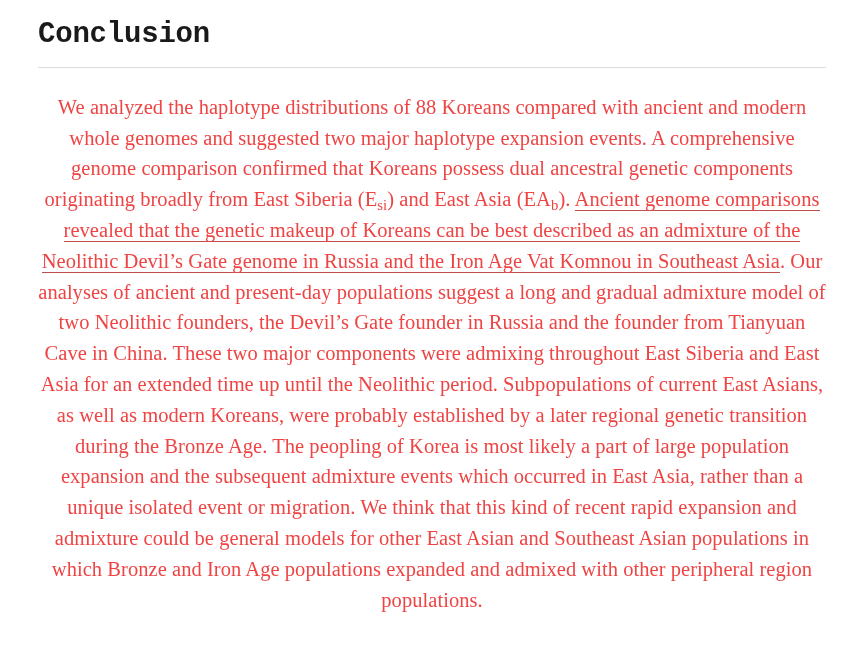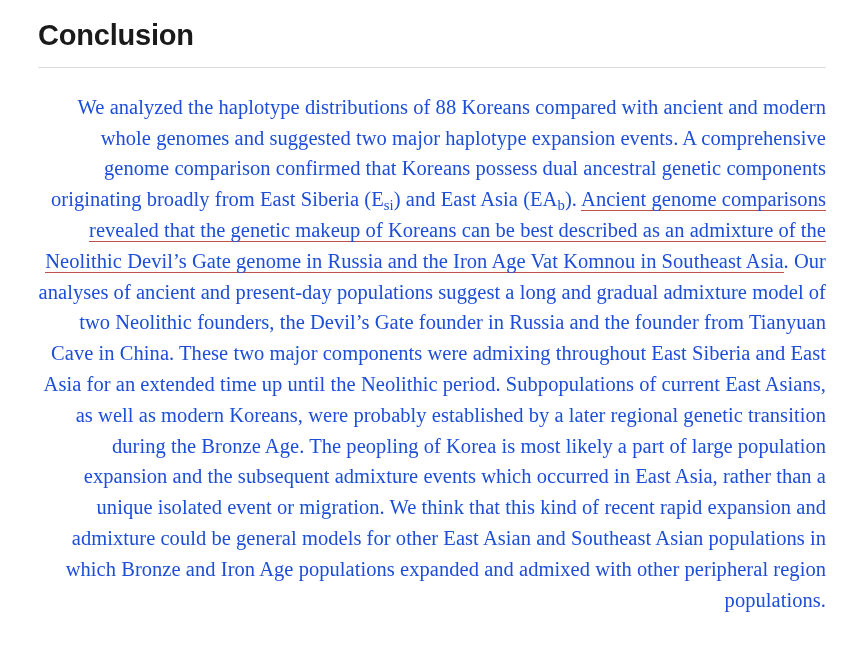--- a/index.html
+++ b/index.html
@@ -13,41 +13,41 @@
     overflow: hidden;
     font-family: "Liberation Serif", serif;
     color: #222222;
   }
   .page {
     padding: 10px 40px 0 38px;
     box-sizing: border-box;
     width: 866px;
   }
   .section-title {
-    font-family: Liberation Sans, sans-serif;
+    font-family: Liberation Mono, monospace;
     font-weight: bold;
     font-size: 29px;
     line-height: 1.2;
     color: #1a1a1a;
     margin: 8px 0 0 0;
     letter-spacing: -0.2px;
   }
   .title-rule {
     margin-top: 14px;
     border: 0;
     border-top: 1px solid #dcdcdc;
     width: 100%;
   }
   .body-text {
     font-family: "Liberation Serif", serif;
     font-size: 20.5px;
     line-height: 30.8px;
-    color: #1d4ed8;
+    color: #ef4444;
     margin-top: 24px;
-    text-align: right;
+    text-align: center;
     letter-spacing: 0.05px;
   }
   .hl-seg {
     border-bottom: 1px solid #c0504d;
   }
   sub {
     font-size: 0.72em;
     vertical-align: -0.25em;
     line-height: 0;
   }

